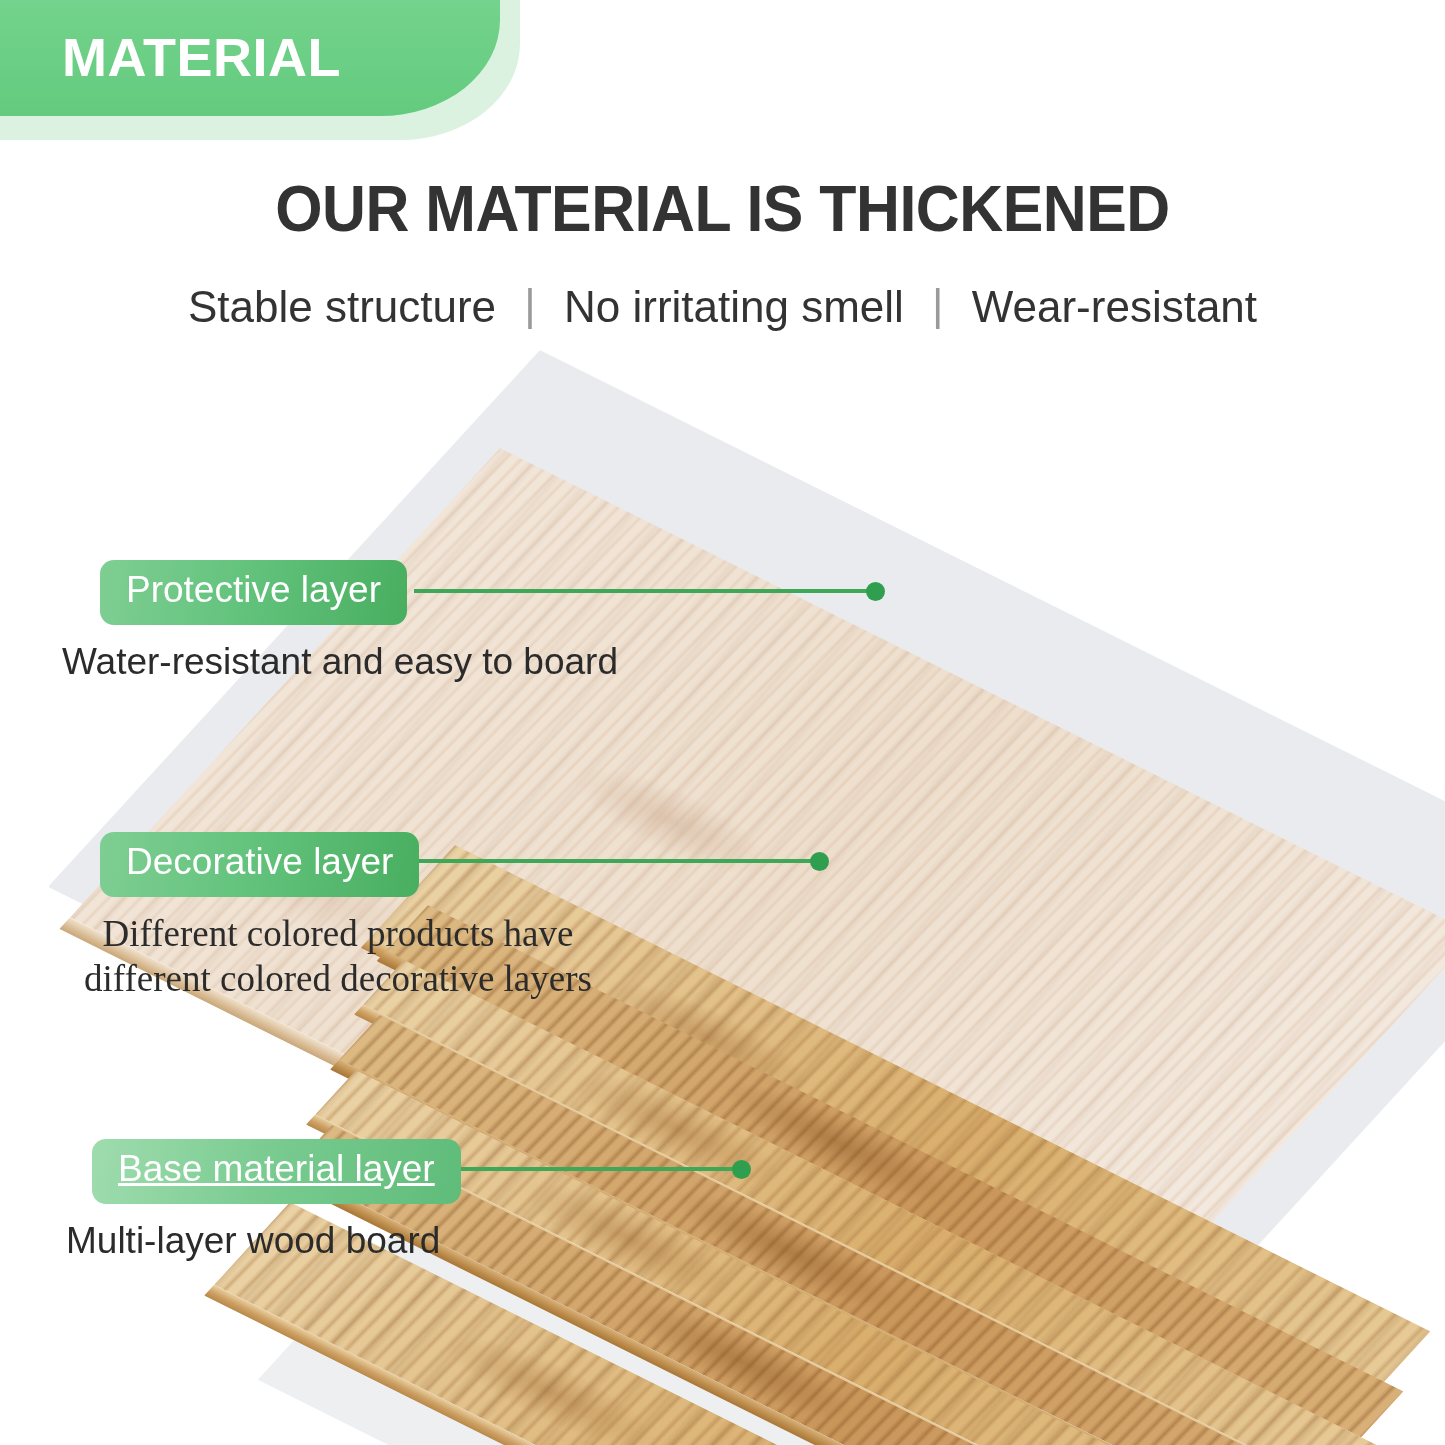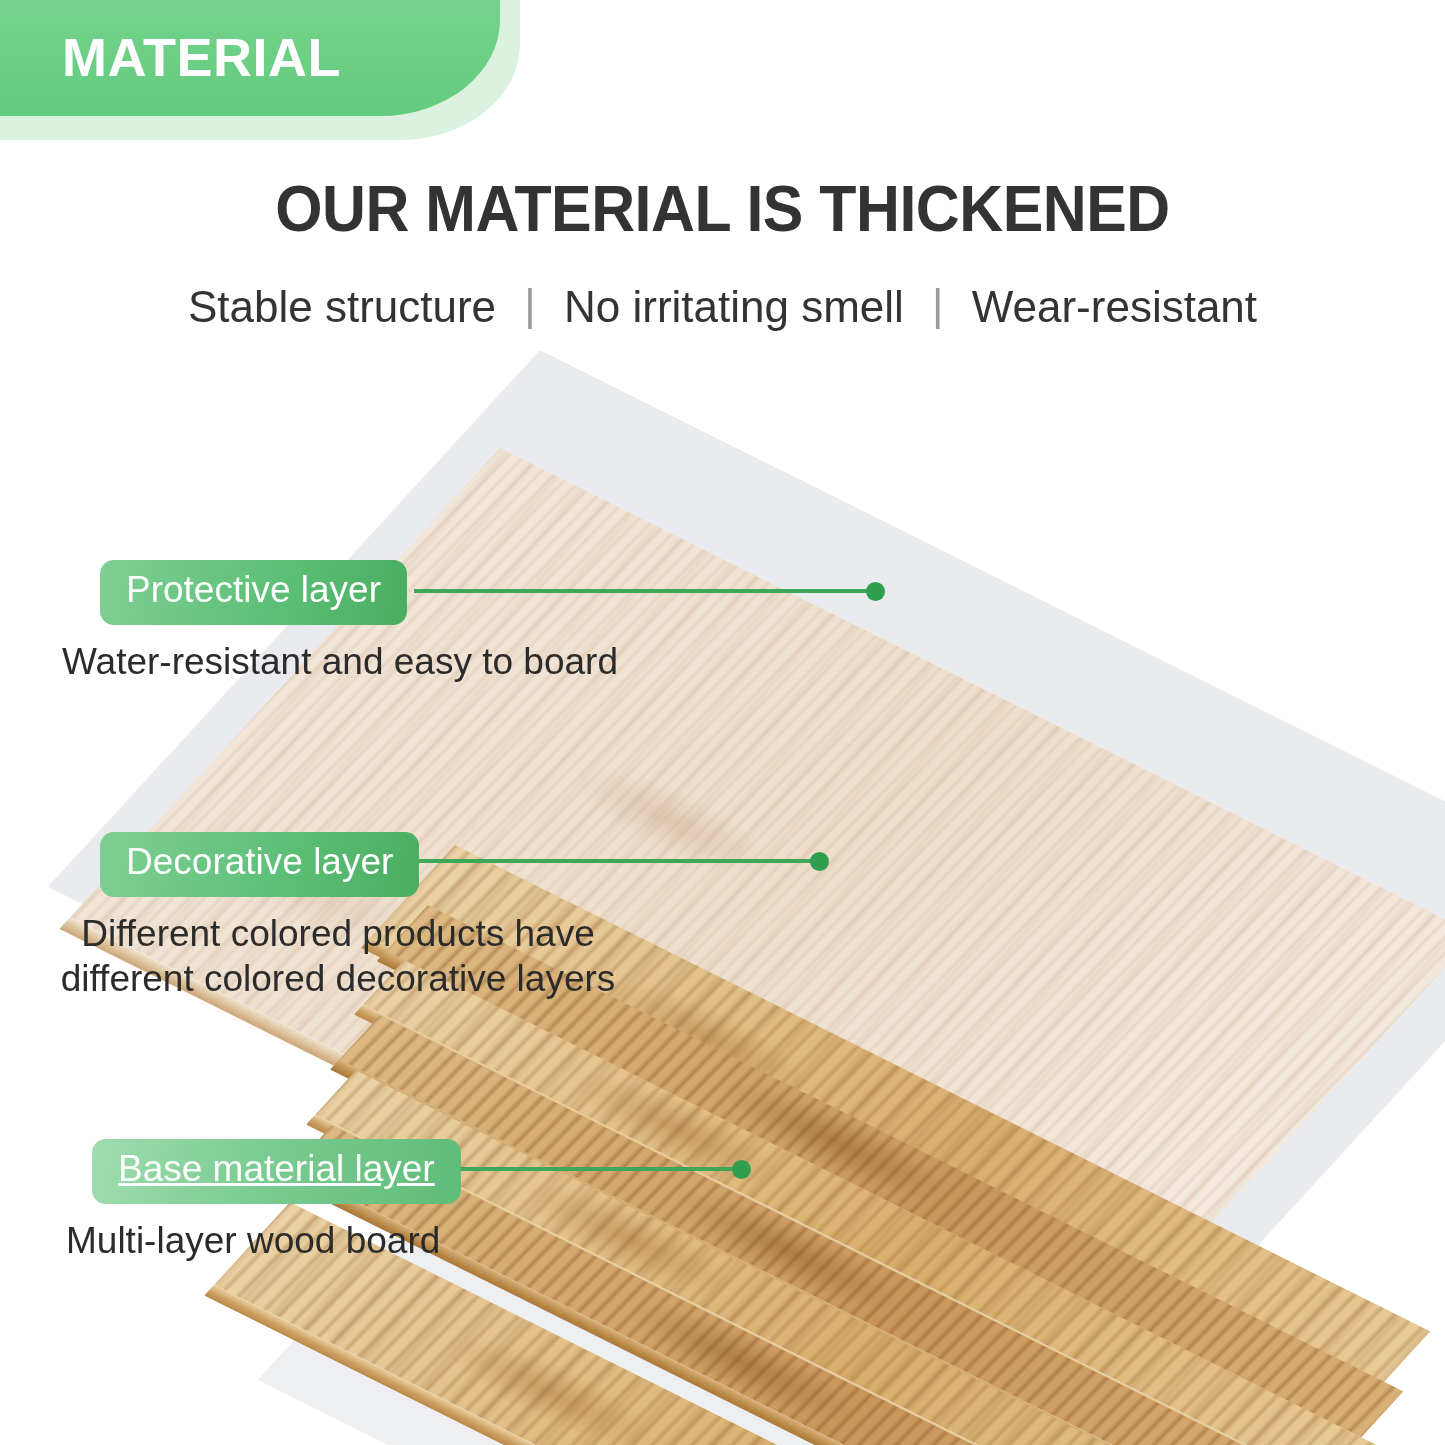--- a/index.html
+++ b/index.html
@@ -221,21 +221,21 @@
   <div class="lead" style="left:414px;top:1167px;width:328px;"></div>
   <div class="lead-dot" style="left:732px;top:1160px;"></div>
 
   <div class="callout" style="left:100px;top:560px;">
     <div class="tag tag-strong">Protective layer</div>
     <div class="desc" style="margin-left:-38px;">Water-resistant and easy to board</div>
   </div>
 
   <div class="callout" style="left:100px;top:832px;">
     <div class="tag tag-strong">Decorative layer</div>
-    <div class="desc center" style="width:580px;margin-left:-52px;">
+    <div class="desc center" style="width:580px;margin-left:-52px;font-family:Liberation Serif, serif;">
       <div>Different colored products have</div>
       <div>different colored decorative layers</div>
     </div>
   </div>
 
   <div class="callout" style="left:92px;top:1139px;">
     <div class="tag tag-soft">Base material layer</div>
     <div class="desc" style="margin-left:-26px;">Multi-layer wood board</div>
   </div>
 

